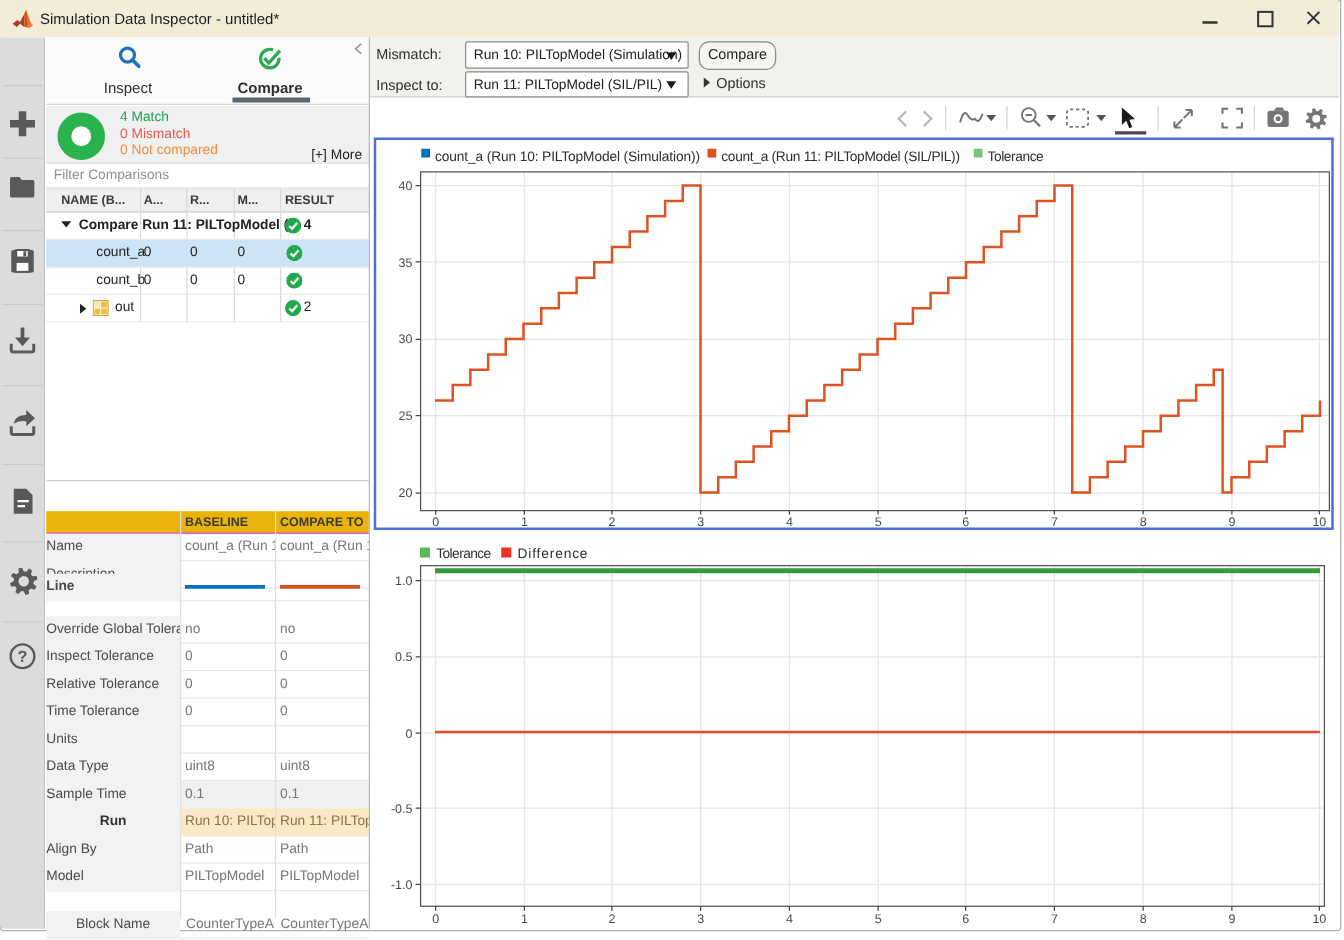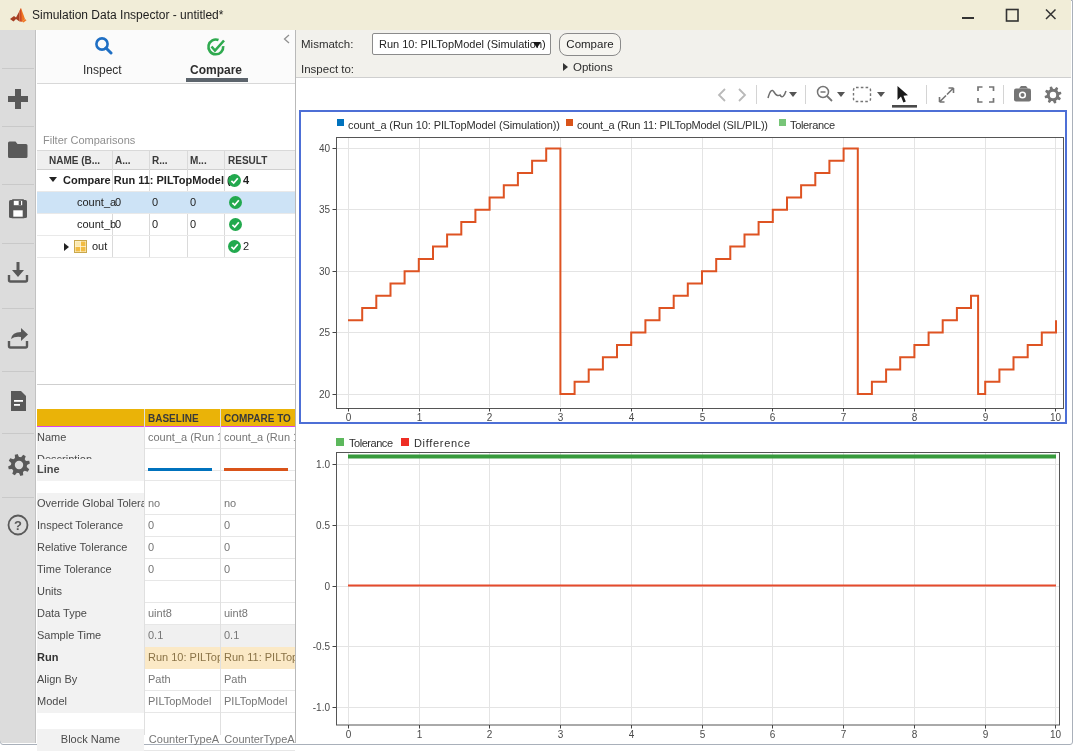--- a/index.html
+++ b/index.html
@@ -122,20 +122,27 @@
   <svg class="abs" style="left:168px;top:7px;" width="22" height="20" viewBox="0 0 22 20">
       <path d="M18.2 9.2 A7.4 7.4 0 1 1 13.5 3.0" fill="none" stroke="#2faa4f" stroke-width="2.6"></path>
       <path d="M6.5 9.5 L10 13.5 L19 3.5" fill="none" stroke="#2faa4f" stroke-width="2.6"></path>
     </svg>
   <div class="tablabel" style="left:46px;">Inspect</div>
   <div class="tablabel" style="left:153px;font-weight:bold;">Compare</div>
   <div id="cmp-underline"></div>
   <svg class="abs" style="left:246px;top:4px;" width="7" height="10" viewBox="0 0 7 10">
       <path d="M6 1 L1.5 5 L6 9" fill="none" stroke="#909090" stroke-width="1.3"></path>
     </svg>
+  <div id="summary">
+    <div id="donut"></div>
+    <div class="sumtx" style="top:3px;color:#1ea44b;">4 Match</div>
+    <div class="sumtx" style="top:16px;color:#e2574c;">0 Mismatch</div>
+    <div class="sumtx" style="top:29px;color:#ef8d3f;">0 Not compared</div>
+    <div id="more">[+] More</div>
+  </div>
   <div id="filter">
       <span>Filter Comparisons</span>
     </div>
   <div id="ctable">
     <div id="chead">
       <div class="chcol" style="left:12px;">NAME (B...</div>
       <div class="chcol" style="left:78px;">A...</div>
       <div class="chcol" style="left:115px;">R...</div>
       <div class="chcol" style="left:153px;">M...</div>
       <div class="chcol" style="left:191px;">RESULT</div>
@@ -245,21 +252,21 @@
     <div class="prow" style="top:194px;">
         <div class="plabel">Data Type</div>
         <div class="pv1">uint8</div>
         <div class="pv2">uint8</div>
       </div>
     <div class="prow" style="top:216px;">
         <div class="plabel">Sample Time</div>
         <div class="pv1" style="background:#f0f0f0;">0.1</div>
         <div class="pv2" style="background:#f0f0f0;">0.1</div>
       </div>
-    <div class="prow" style="top:238px;">
+    <div class="prow" style="top:238px;text-align:center;">
         <div class="plabel" style="font-weight:bold;color:#333;">Run</div>
         <div class="pv1" style="background:#fbe9c6;color:#8a7347;">Run 10: PILTop</div>
         <div class="pv2" style="background:#fbe9c6;color:#8a7347;">Run 11: PILTop</div>
       </div>
     <div class="prow" style="top:260px;">
         <div class="plabel">Align By</div>
         <div class="pv1">Path</div>
         <div class="pv2">Path</div>
       </div>
     <div class="prow" style="top:282px;">
@@ -274,20 +281,24 @@
       </div>
   </div>
 </div>
 <div id="rdivider"></div>
 <div id="ctrlbar">
   <div class="ctlab" style="top:8px;">Mismatch:</div>
   <div class="ctlab" style="top:33px;">Inspect to:</div>
   <div class="dd" style="top:3px;">
       <span>Run 10: PILTopModel (Simulation)</span>
       <div class="ddarr" style="left:160px;"></div>
+    </div>
+  <div class="dd" style="top:27px;height:21px;">
+      <span>Run 11: PILTopModel (SIL/PIL)</span>
+      <div class="ddarr" style="left:160px;top:7px;"></div>
     </div>
   <div id="cmpbtn">Compare</div>
   <div id="optrow"><span style="display:inline-block;width:0;height:0;border-top:4px solid transparent;border-bottom:4px solid transparent;border-left:5px solid #333;margin-right:5px;"></span>Options</div>
 </div>
 <div id="toolbar">
   <svg class="abs" style="left:0;top:0;" width="775" height="31" viewBox="0 0 775 31">
     <path d="M429 10 L423 16 L429 22" fill="none" stroke="#b9b9b9" stroke-width="1.8"></path>
     <path d="M443 10 L449 16 L443 22" fill="none" stroke="#b9b9b9" stroke-width="1.8"></path>
     <rect x="460" y="6" width="1" height="19" fill="#d4d4d4"></rect>
     <path d="M472 19 q3-11 6-6 t6 3 q3 5 6-4" fill="none" stroke="#6e6e6e" stroke-width="1.5"></path>

